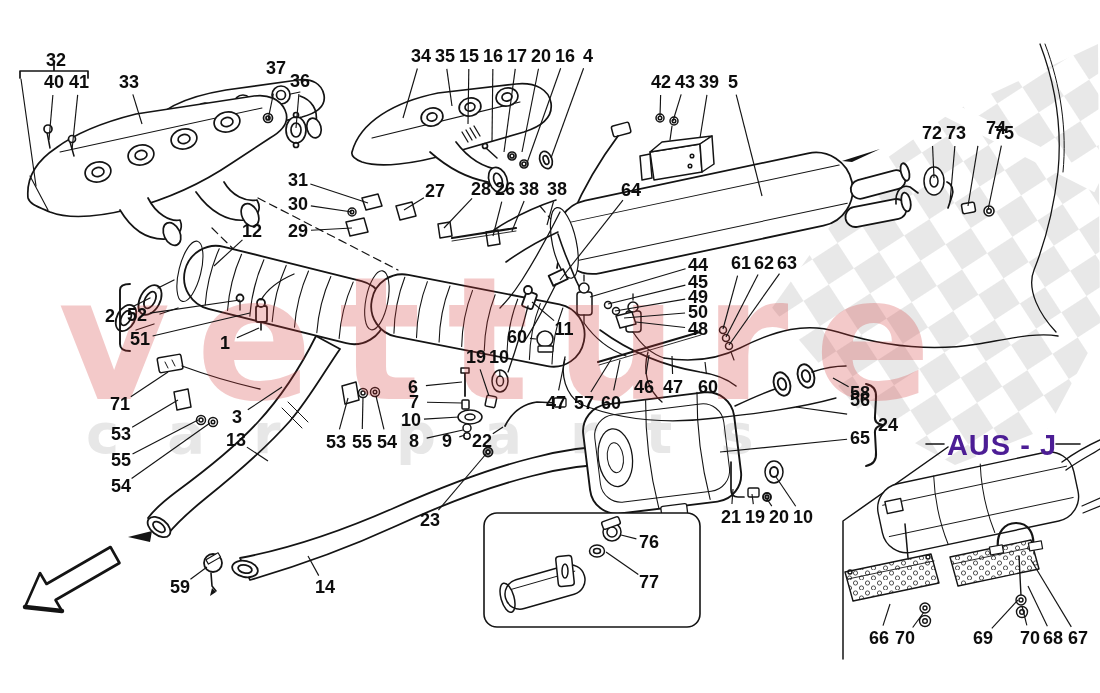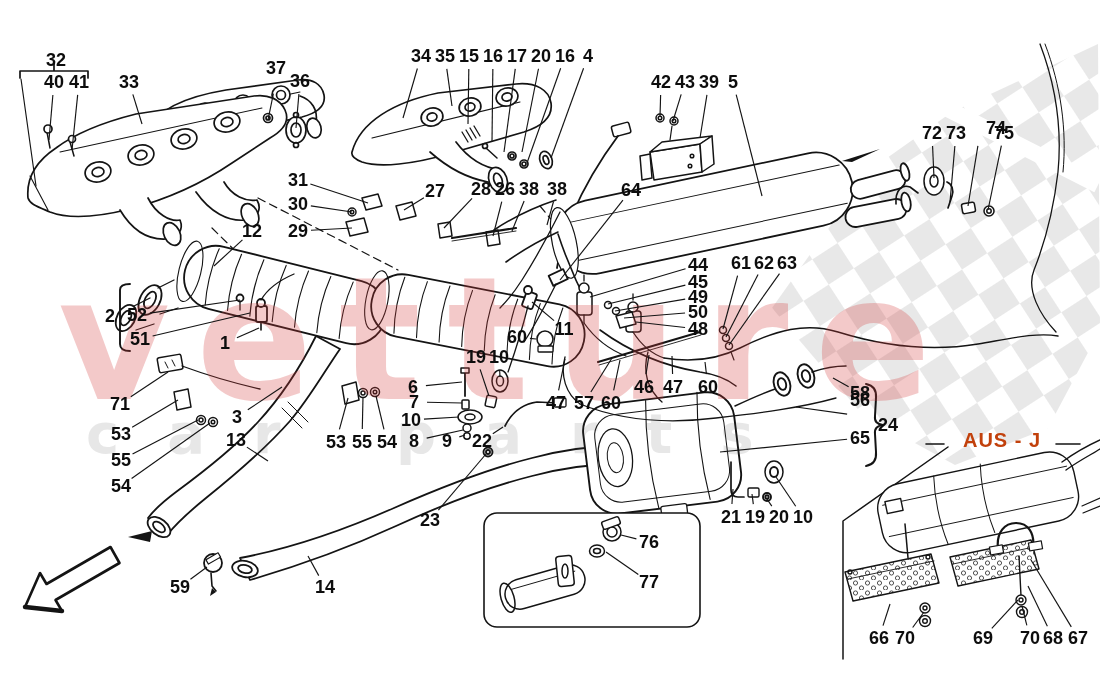--- a/index.html
+++ b/index.html
@@ -12,21 +12,21 @@
   #wm1{left:58px;top:254px;font-size:172px;letter-spacing:26px;color:rgba(213,62,62,0.28);
        font-family:"DejaVu Sans",sans-serif;}
   #wm2{left:86px;top:406px;font-size:56px;letter-spacing:48px;color:rgba(70,70,70,0.13);
        font-family:"DejaVu Sans",sans-serif;}
   #labels-layer{position:absolute;left:0;top:0;width:1100px;height:693px;}
   .part-label{position:absolute;transform:translate(-50%,-50%);font-size:18px;font-weight:bold;
               color:#0d0d0d;white-space:nowrap;}
   #inset-caption{position:absolute;left:484px;top:611px;width:216px;text-align:center;
                  font-size:13.5px;line-height:16px;font-weight:bold;color:#0d0d0d;}
   #aus-label{position:absolute;left:942px;top:429px;width:120px;text-align:center;
-             font-size:20px;font-weight:bold;letter-spacing:1px;color:#c2410c;}
+             font-size:29px;font-weight:bold;letter-spacing:1px;color:#4c1d95;}
 </style>
 </head>
 <body>
 
 <div id="stage">
 
   <svg id="art-svg" viewBox="0 0 1100 693">
     <defs>
       <pattern id="chk" width="60" height="60" patternUnits="userSpaceOnUse" patternTransform="rotate(-33)">
         <rect width="30" height="30" fill="#e8e8e8"></rect>

